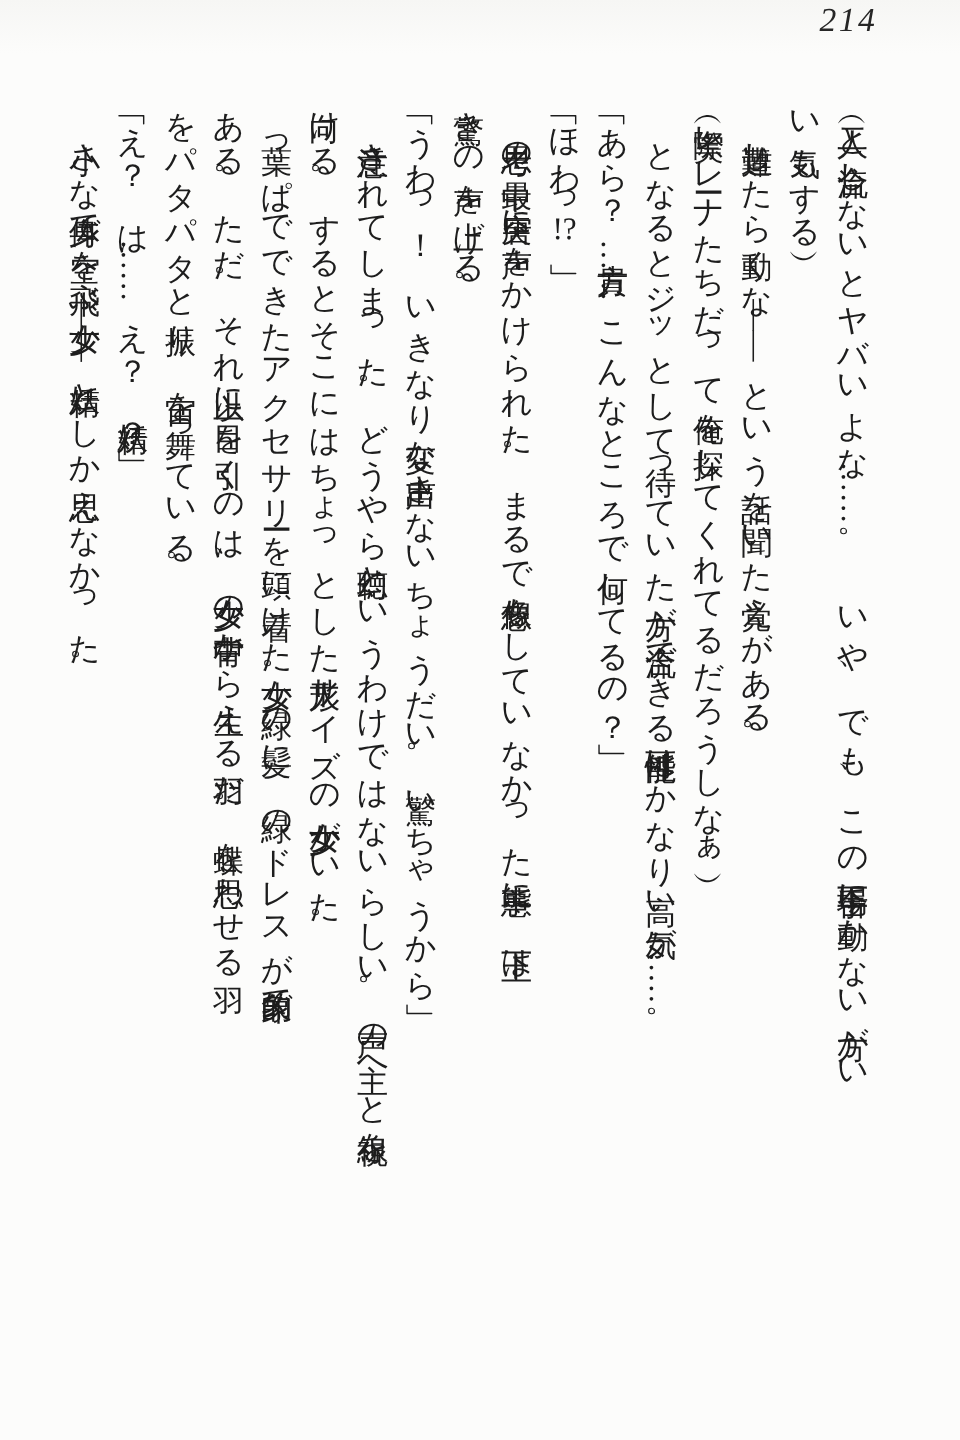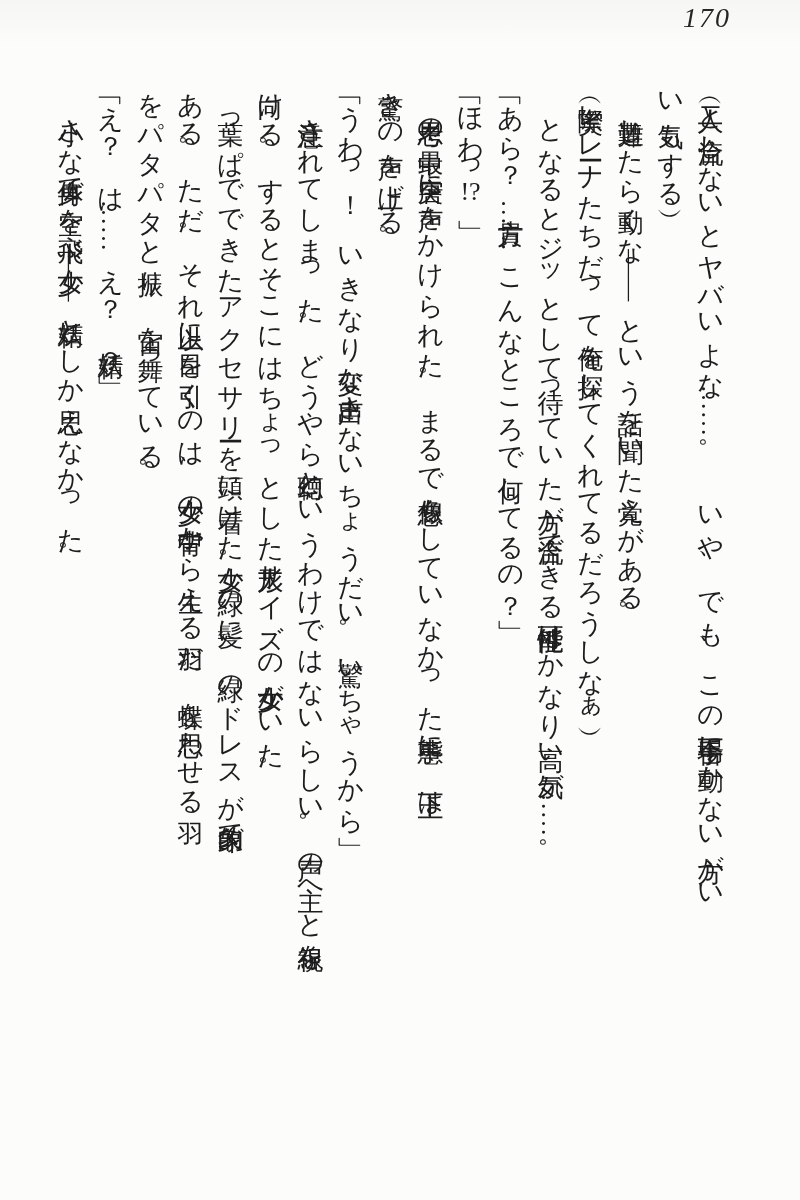--- a/index.html
+++ b/index.html
@@ -48,21 +48,21 @@
   .tcy {
     text-combine-upright: all;
     -webkit-text-combine: horizontal;
   }
 </style>
 </head>
 <body>
 
 <div class="page">
 
-  <div class="page-number">170</div>
+  <div class="page-number">214</div>
 
   <div class="text-block">
     <p class="col ind-h">（二人と合流しないとヤバいよな……。　いや、でも、この場合下手に動かない方がい</p>
     <p class="col">い気もする）</p>
     <p class="col ind-f">遭難したら動くな――という話を聞いた覚えがある。</p>
     <p class="col ind-h">（実際レレーナたちだって俺を探してくれてるだろうしなぁ）</p>
     <p class="col ind-f">となるとジッとして待っていた方が合流できる可能性はかなり高い気が……。</p>
     <p class="col ind-h">「あら？　貴方……こんなところで何してるの？」</p>
     <p class="col ind-h"><span>「ほわっ</span><span class="tcy">!?</span><span>」</span></p>
     <p class="col ind-f">思考の最中、唐突に声をかけられた。まるで想像もしていなかった事態に、土下は</p>

